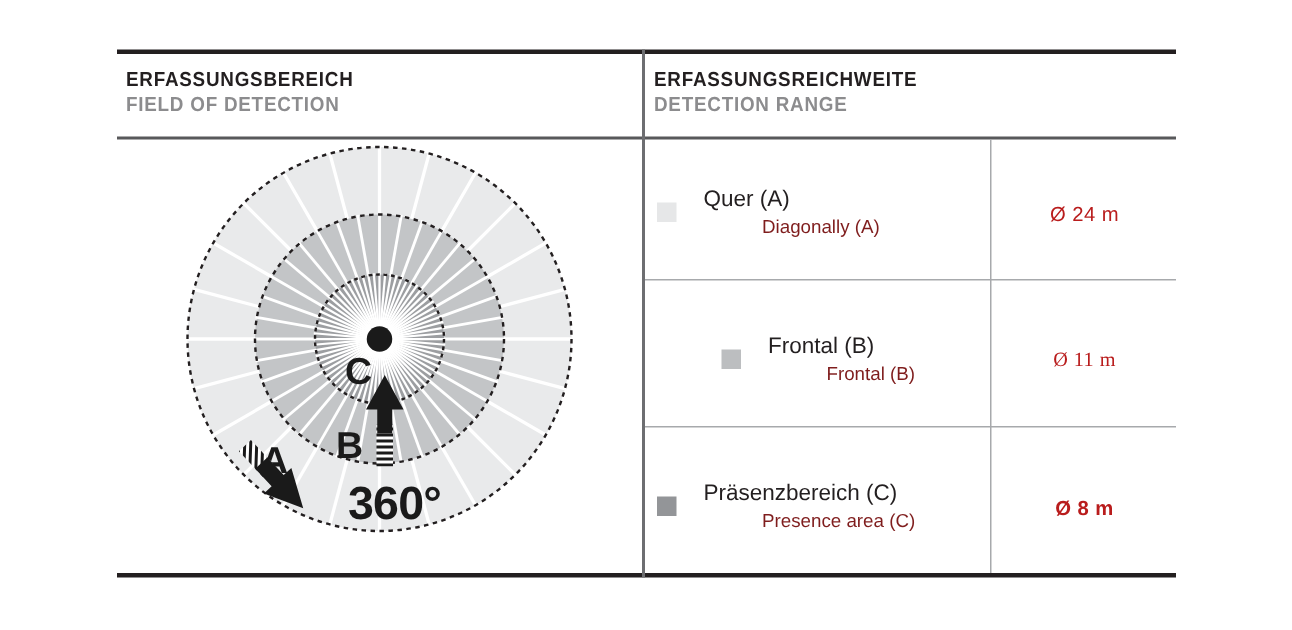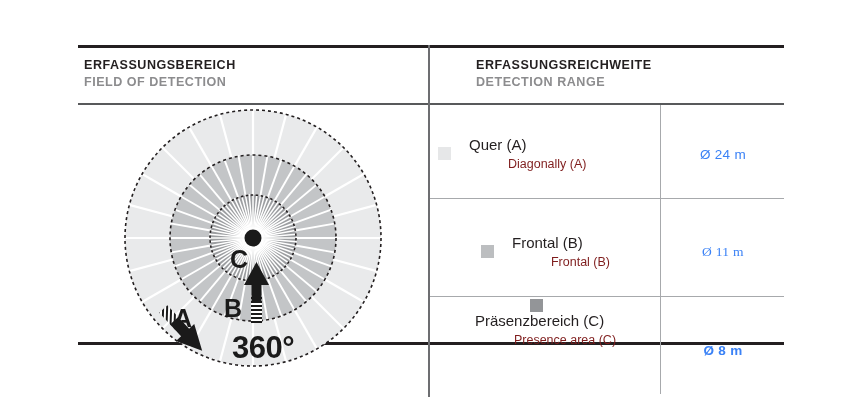--- a/index.html
+++ b/index.html
@@ -11,23 +11,23 @@
     width: 861px;
     height: 420px;
     font-family: "Liberation Sans", sans-serif;
     position: relative;
     overflow: hidden;
   }
 
   #sheet {
     position: absolute;
     left: 78px;
-    top: 45px;
+    top: 33px;
     width: 706px;
-    height: 300px;
+    height: 352px;
   }
 
   
   .rule-top, .rule-bottom {
     position: absolute;
     left: 0;
     width: 706px;
     height: 3px;
     background: #231f20;
   }
@@ -70,21 +70,21 @@
   }
   .row-sep.s1 { top: 153px; }
   .row-sep.s2 { top: 251px; }
 
   
   .hdr {
     position: absolute;
     top: 11px;
   }
   .hdr.left  { left: 6px; }
-  .hdr.right { left: 358px; margin-left: 40px; }
+  .hdr.right { left: 358px; }
 
   .hdr-de {
     font-size: 13.5px;
     font-weight: bold;
     letter-spacing: 0.55px;
     color: #231f20;
     line-height: 17px;
     font-stretch: condensed;
     transform: scaleX(0.93);
     transform-origin: left center;
@@ -105,21 +105,21 @@
   .lrow {
     position: absolute;
     left: 360px;
     width: 215px;
     height: 98px;
     display: flex;
     align-items: center;
   }
   .lrow.r1 { top: 60px; }
   .lrow.r2 { top: 158px; justify-content: center; }
-  .lrow.r3 { top: 256px; flex-direction: column; }
+  .lrow.r3 { top: 256px; }
 
   .swatch {
     width: 13px;
     height: 13px;
     flex: 0 0 13px;
     margin-right: 18px;
     margin-top: -2px;
   }
 
   .lbl-de {
@@ -144,21 +144,21 @@
     display: flex;
     align-items: center;
     justify-content: center;
   }
   .vrow.r1 { top: 60px; }
   .vrow.r2 { top: 158px; font-family: Liberation Serif, serif; }
   .vrow.r3 { top: 256px; font-weight: bold; }
 
   .vtext {
     font-size: 13.5px;
-    color: #3b82f6;
+    color: #b91c1c;
     letter-spacing: 0.3px;
     white-space: nowrap;
   }
 
   
   #diagram {
     position: absolute;
     left: 0;
     top: 60px;
     width: 350px;

